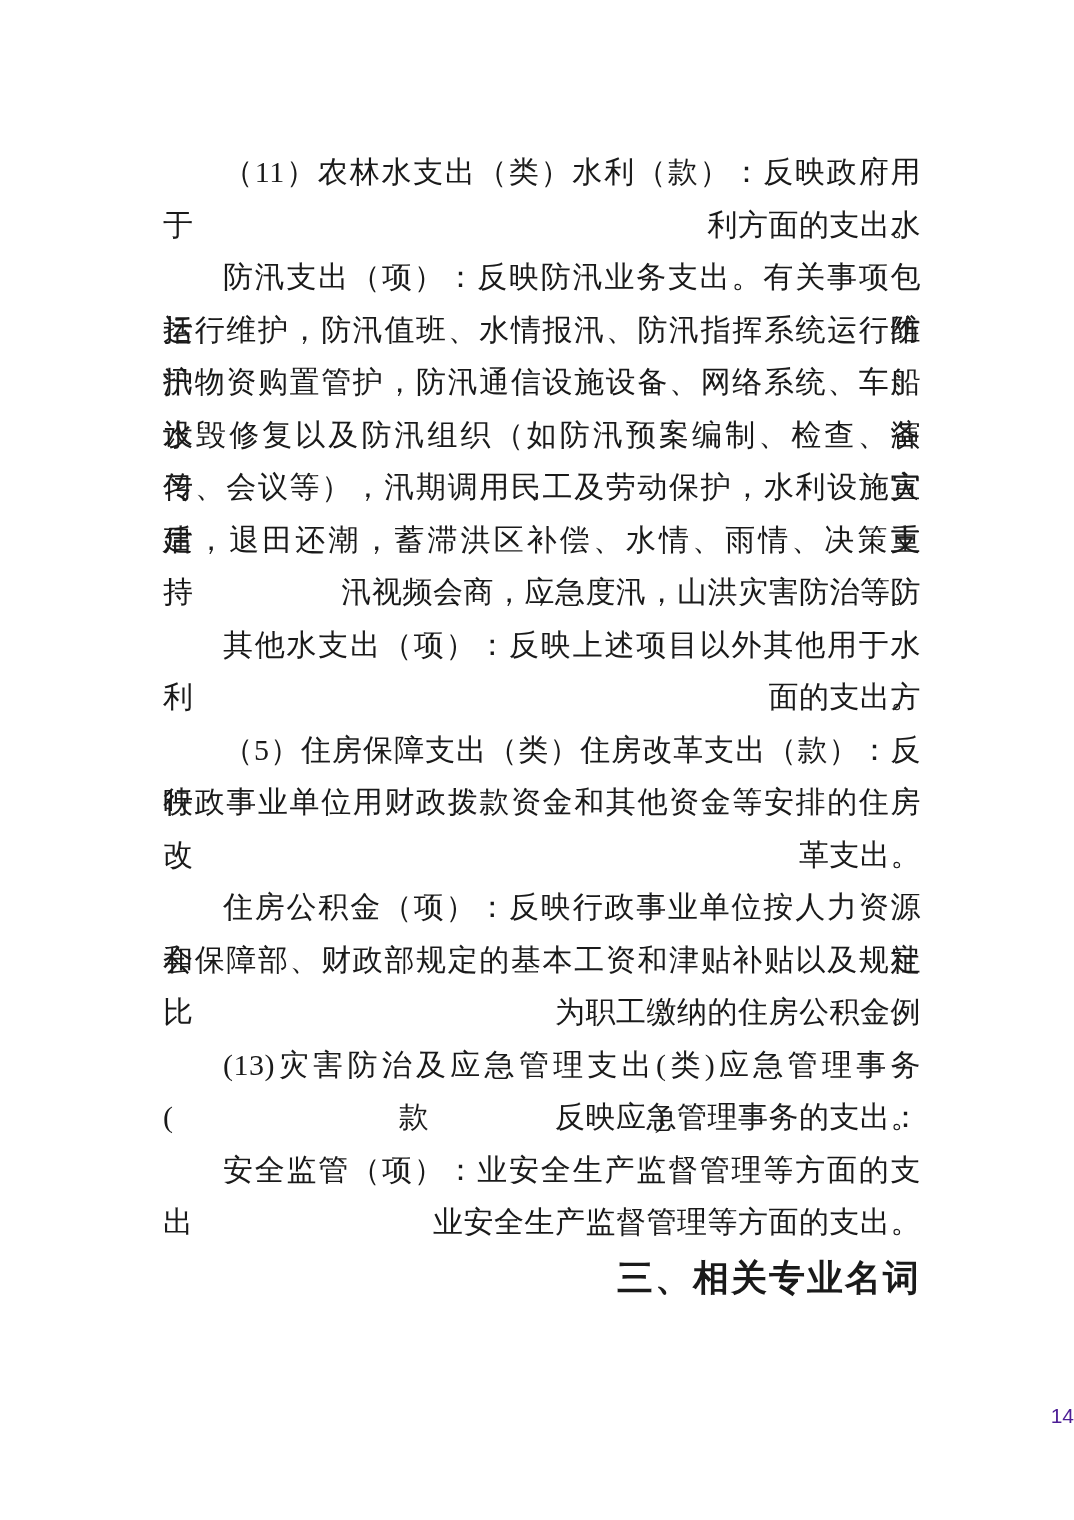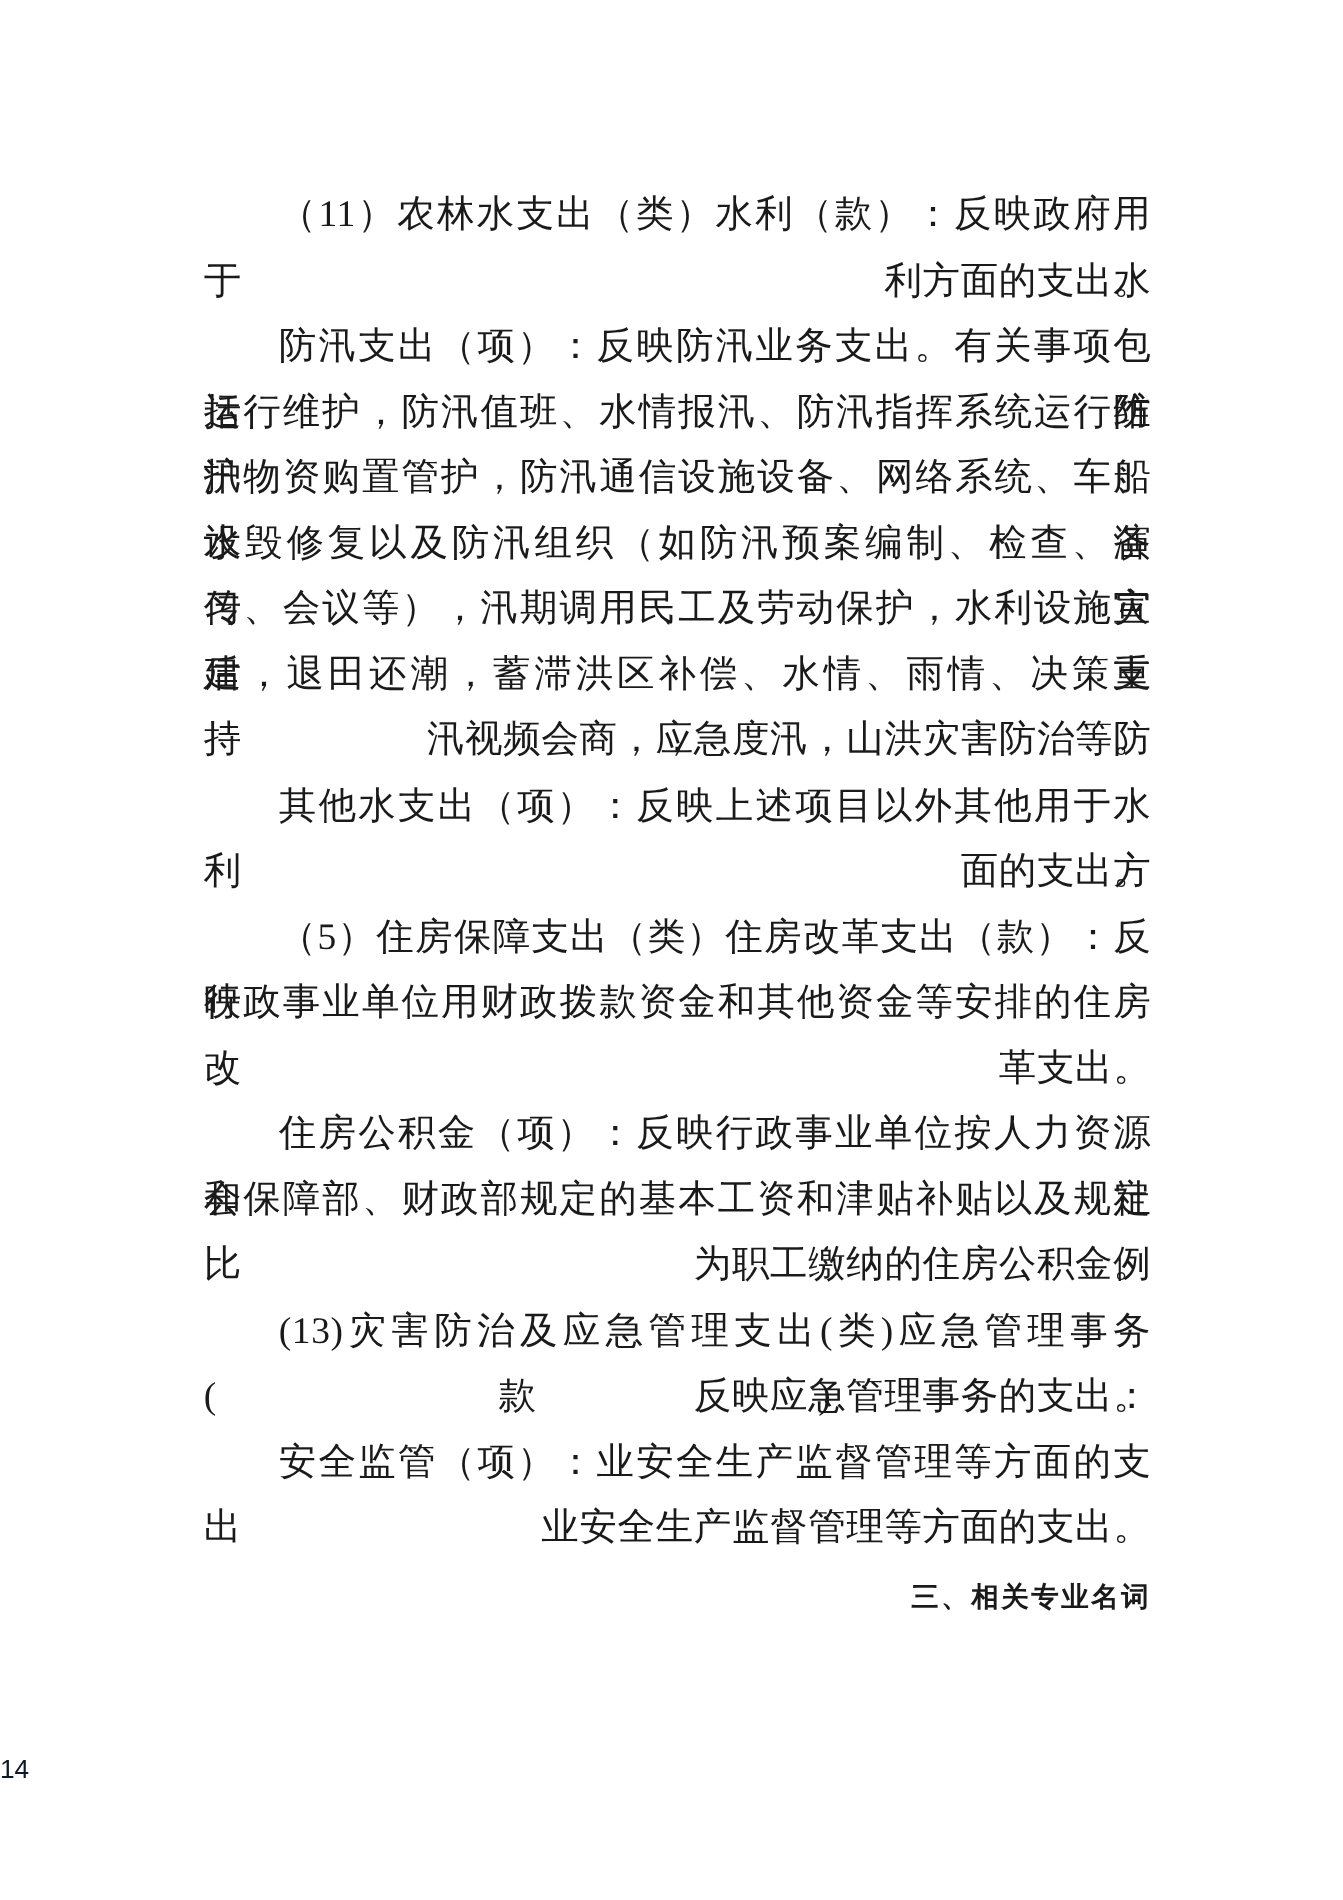--- a/index.html
+++ b/index.html
@@ -34,34 +34,34 @@
   .line.j {
     text-align: justify;
     text-align-last: justify;
   }
   .line.first {
     text-indent: 2em;
   }
   .para.heading .line {
     font-family: "Liberation Sans", "DejaVu Sans", sans-serif;
     font-weight: 700;
-    font-size: 22px;
+    font-size: 36px;
     line-height: 58px;
     height: 58px;
     letter-spacing: 2px;
   }
   .page-number {
     position: absolute;
     left: 0;
     top: 1404px;
     width: 100%;
-    text-align: left;
+    text-align: right;
     font-family: "Liberation Sans", "DejaVu Sans", sans-serif;
     font-size: 21px;
-    color: #0f172a;
+    color: #4c1d95;
   }
 </style>
 </head>
 <body>
 
 <div class="page">
   <div class="text-block" id="text-block">
       <div class="para body">
         <div class="line first j">（11）农林水支出（类）水利（款）：反映政府用于水</div>
         <div class="line">利方面的支出。</div>

